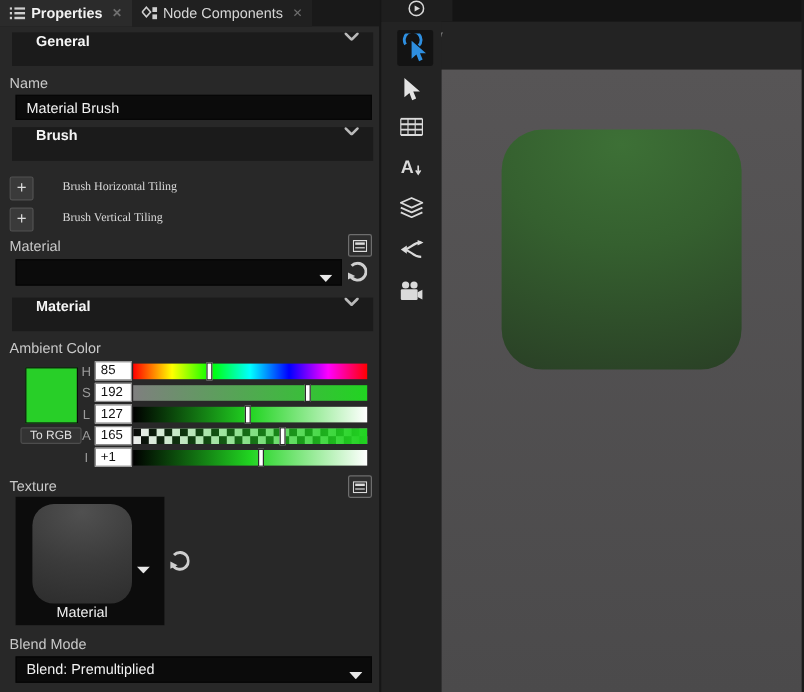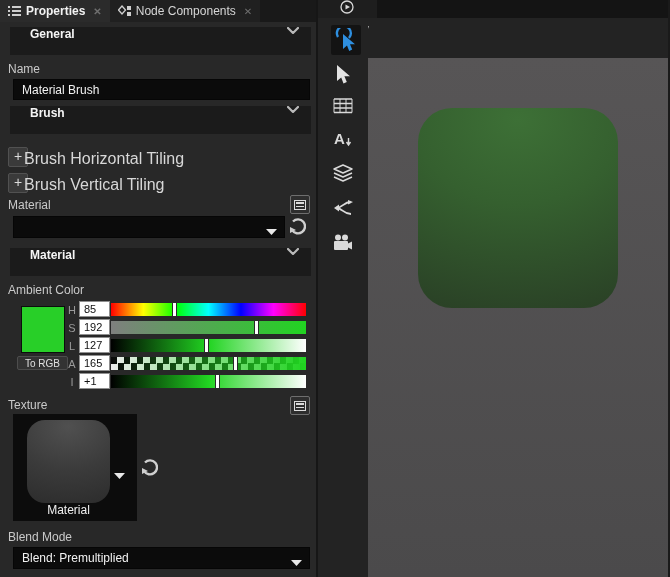--- a/index.html
+++ b/index.html
@@ -21,21 +21,21 @@
 
   .lbl { position:absolute; left:8px; font-size:12px; color:#c9c9c9; }
   .tinput { position:absolute; background:#0b0b0b; border:1px solid #060606; color:#f2f2f2;
             font-size:12px; display:flex; align-items:center; padding-left:8px; }
   .dropdown { position:absolute; background:#0b0b0b; border:1px solid #060606; color:#f2f2f2;
               font-size:12px; display:flex; align-items:center; padding-left:8px; cursor:default; }
   .dropdown .dd-arrow { position:absolute; right:7px; top:50%; margin-top:-3px; }
 
   .plus-btn { position:absolute; left:8px; width:20px; height:20px; background:#3a3a3a; border:1px solid #515151;
               border-radius:2px; color:#dcdcdc; font-size:14px; line-height:17px; text-align:center; }
-  .prop-row-lbl { position:absolute; left:24px; font-size:16px; color:#d8d8d8; }
+  .prop-row-lbl { position:absolute; left:52px; font-size:10px; color:#d8d8d8;font-family:Liberation Serif, serif; }
 
   .mini-btn { position:absolute; width:20px; height:19px; background:#2e2e2e; border:1px solid #6e6e6e;
               border-radius:2px; display:flex; align-items:center; justify-content:center; }
   .revert { position:absolute; width:20px; height:20px; display:flex; align-items:center; justify-content:center; }
 
   
   .swatch { position:absolute; left:21px; top:306px; width:44px; height:47px; background:#28cf28; border:1px solid #0c0c0c; }
   .torgb { position:absolute; left:17px; top:356px; width:51px; height:14px; background:#333333; border:1px solid #4d4d4d;
            color:#e0e0e0; font-size:10px; display:flex; align-items:center; justify-content:center; border-radius:2px; }
   .crow-lbl { position:absolute; left:68px; width:8px; font-size:11px; color:#9a9a9a; text-align:center; }

